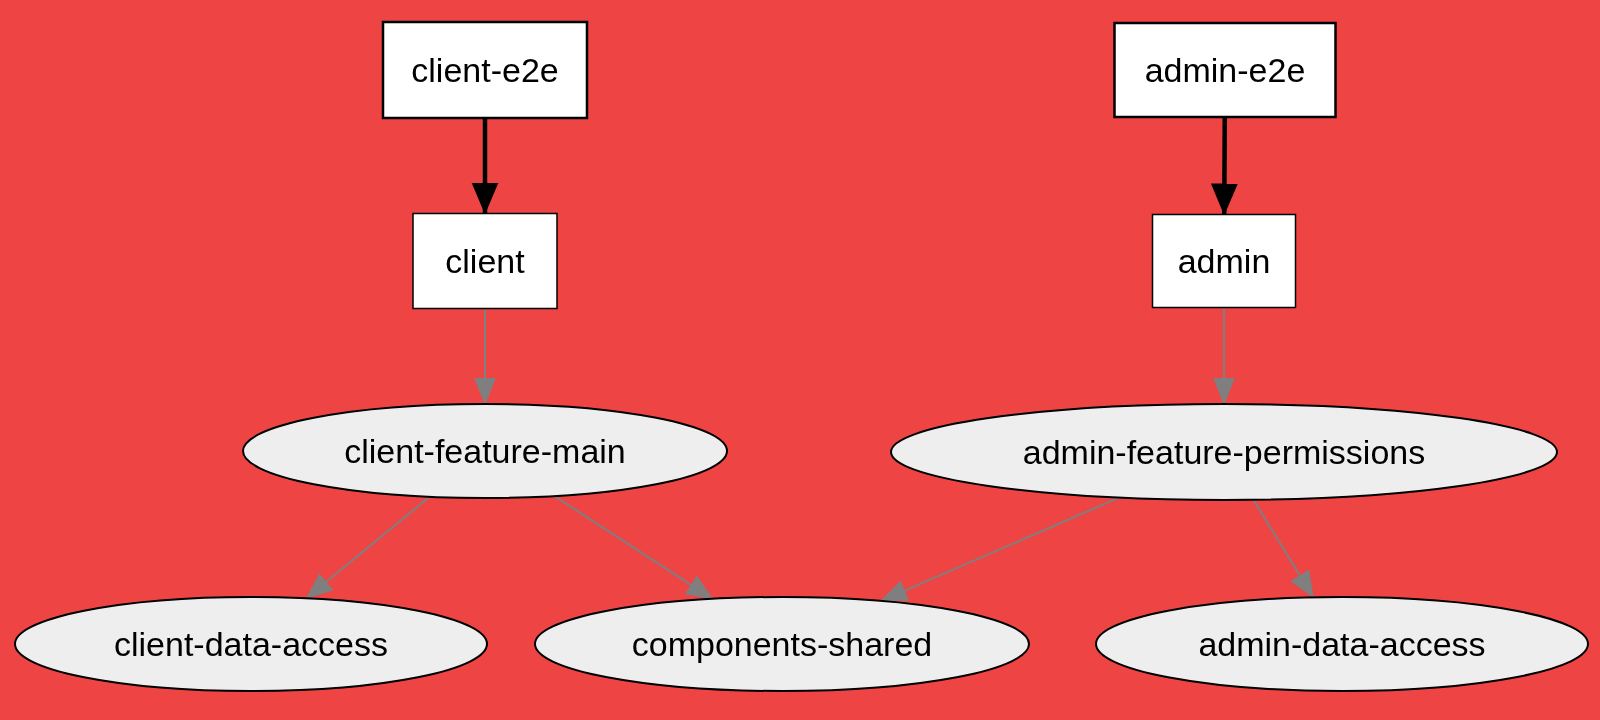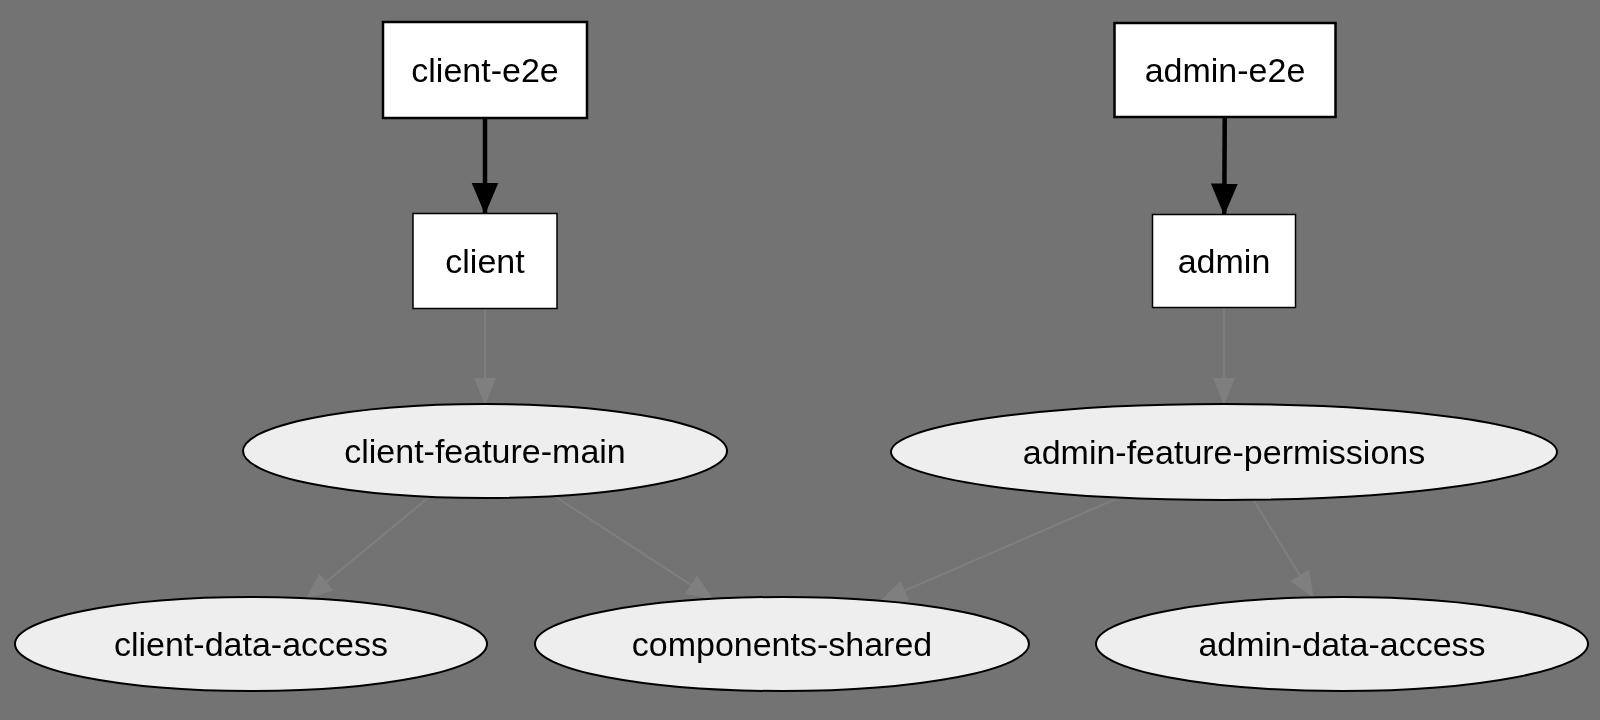--- a/index.html
+++ b/index.html
@@ -4,21 +4,21 @@
 <style>
   html, body {
     margin: 0;
     padding: 0;
     background: #ffffff;
   }
   #stage {
     position: relative;
     width: 1600px;
     height: 720px;
-    background: #737373;
+    background: #ef4444;
     overflow: hidden;
   }
   svg text {
     font-family: "Liberation Sans", "DejaVu Sans", sans-serif;
     font-size: 34px;
     text-anchor: middle;
     fill: #000000;
   }
 </style>
 </head>

